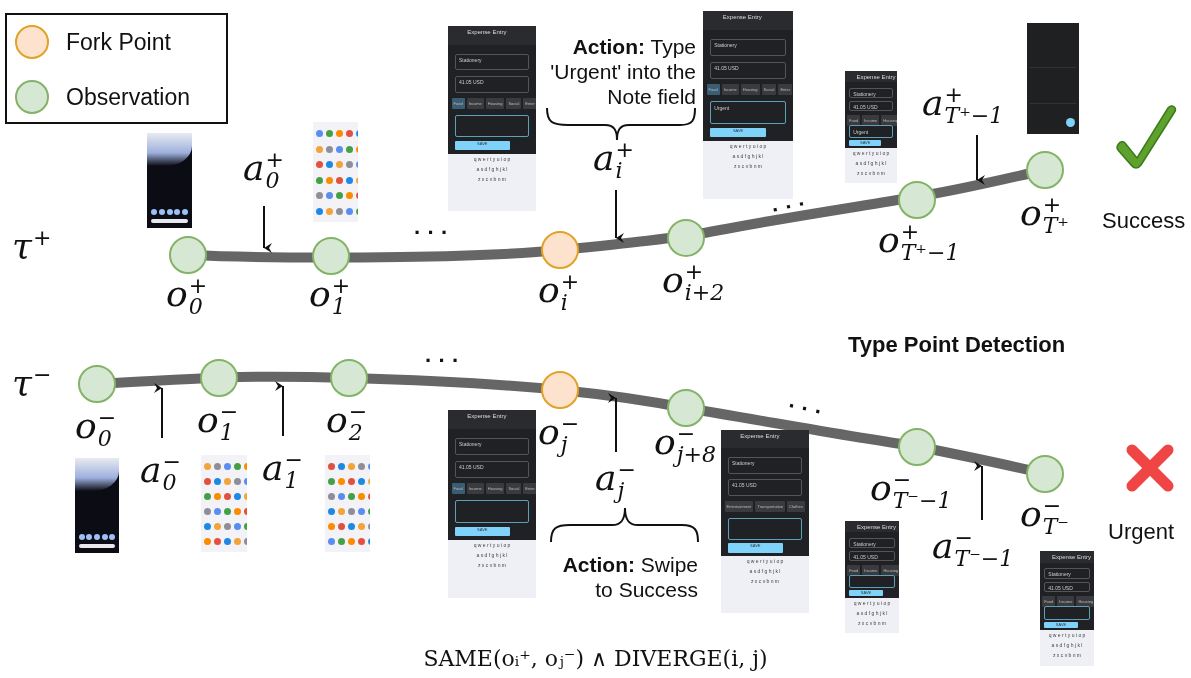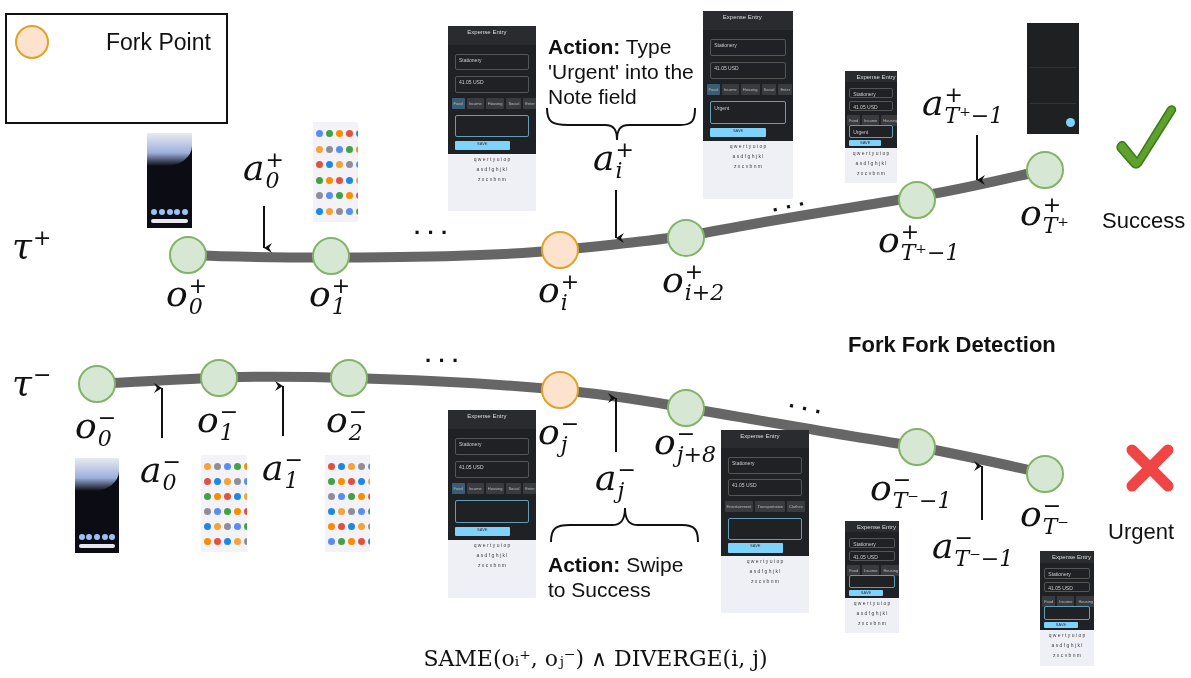--- a/index.html
+++ b/index.html
@@ -1,32 +1,32 @@
 <!DOCTYPE html>
 <html><head>
 <meta charset="utf-8">
 <style>
   html, body { margin:0; padding:0; background:#ffffff; }
   body { width:1191px; height:678px; position:relative; overflow:hidden; font-family:"Liberation Sans", sans-serif; }
   .abs { position:absolute; }
   .serif { font-family:"DejaVu Serif", "Liberation Serif", serif; font-style:italic; }
   .legend { left:5px; top:13px; width:223px; height:111px; border:2px solid #111; box-sizing:border-box; background:#fff; }
-  .legend-row { position:absolute; left:8px; display:flex; align-items:center;gap:40px; }
+  .legend-row { position:absolute; left:8px; display:flex; align-items:center; }
   .legend-circle { width:34px; height:34px; border-radius:50%; box-sizing:border-box; }
   .legend-label { font-size:23px; color:#111; margin-left:17px; }
   .fork-circle { background:#fde3cd; border:2px solid #e0a227; }
   .obs-circle { background:#d6e8d4; border:2px solid #82b366; }
   .node { position:absolute; width:38px; height:38px; border-radius:50%; box-sizing:border-box; transform:translate(-50%,-50%); }
   .dashed-box { left:432px; top:5px; width:386px; height:628px; background:#f4f4f4; border:2px dashed #666; box-sizing:border-box; }
   .label { position:absolute; font-size:34px; color:#111; line-height:1; white-space:nowrap; }
   .math { display:inline-flex; align-items:flex-start; }
   .math .base { font-size:36px; }
   .math .scripts { display:inline-flex; flex-direction:column; font-size:22px; line-height:0.95; margin-left:1px; font-style:italic; }
   .math .scripts .up { font-style:normal; font-family:"DejaVu Sans", sans-serif; font-size:22px; }
-  .action-text { position:absolute; text-align:left; font-size:21px; color:#111; line-height:1.2; }
+  .action-text { position:absolute; text-align:right; font-size:21px; color:#111; line-height:1.2; }
   .action-text b { font-weight:bold; }
   .outcome { position:absolute; font-size:22px; color:#111; }
   .fpd { position:absolute; font-size:22px; font-weight:bold; color:#111; }
   .bottom-formula { position:absolute; left:0; right:0; top:646px; text-align:center; font-family:"DejaVu Serif", "Liberation Serif", serif; font-size:22px; color:#111; }
   
   .phone { position:absolute; overflow:hidden; box-sizing:border-box; }
   .phone.home { background:#0c0c14; }
   .phone.home .wave { position:absolute; left:0; top:0; width:100%; height:35%; background:linear-gradient(180deg,#e8eaf0 0%, #9db0dd 60%, #0c0c14 100%); border-bottom-right-radius:60%; }
   .phone.home .dock { position:absolute; left:8%; right:8%; bottom:14%; display:flex; justify-content:space-between; }
   .phone.home .dock i { width:6px; height:6px; border-radius:50%; background:#9cc0f5; display:block; }
@@ -80,20 +80,24 @@
   </g>
 </svg>
 
 <div class="abs dashed-box" style="z-index:-1"></div>
 
 <div class="abs legend">
   <div class="legend-row" style="top:10px">
     <div class="legend-circle fork-circle"></div>
     <span class="legend-label">Fork Point</span>
   </div>
+  <div class="legend-row" style="top:65px">
+    <div class="legend-circle obs-circle"></div>
+    <span class="legend-label">Observation</span>
+  </div>
 </div>
 
 <div class="node obs-circle" style="left:188px;top:255px"></div>
 <div class="node obs-circle" style="left:331px;top:256px"></div>
 <div class="node fork-circle" style="left:560px;top:250px"></div>
 <div class="node obs-circle" style="left:686px;top:238px"></div>
 <div class="node obs-circle" style="left:917px;top:200px"></div>
 <div class="node obs-circle" style="left:1045px;top:170px"></div>
 
 <div class="node obs-circle" style="left:97px;top:384px"></div>
@@ -274,21 +278,21 @@
   <b>Action:</b>
   <span>Type 'Urgent' into the Note field</span>
 </div>
 <div class="action-text" style="left:548px;top:552px;width:150px">
   <b>Action:</b>
   <span>Swipe to Success</span>
 </div>
 
 <div class="outcome" style="left:1102px;top:208px">Success</div>
 <div class="outcome" style="left:1108px;top:519px">Urgent</div>
-<div class="fpd" style="left:848px;top:332px">Fork Fork Detection</div>
+<div class="fpd" style="left:848px;top:332px">Type Point Detection</div>
 
 <div class="bottom-formula">SAME(oᵢ⁺, oⱼ⁻) ∧ DIVERGE(i, j)</div>
 
 <div class="phone home" style="left:147px;top:133px;width:45px;height:95px">
     <div class="wave"></div>
     <div class="dock">
       <i></i>
       <i></i>
       <i></i>
       <i></i>

